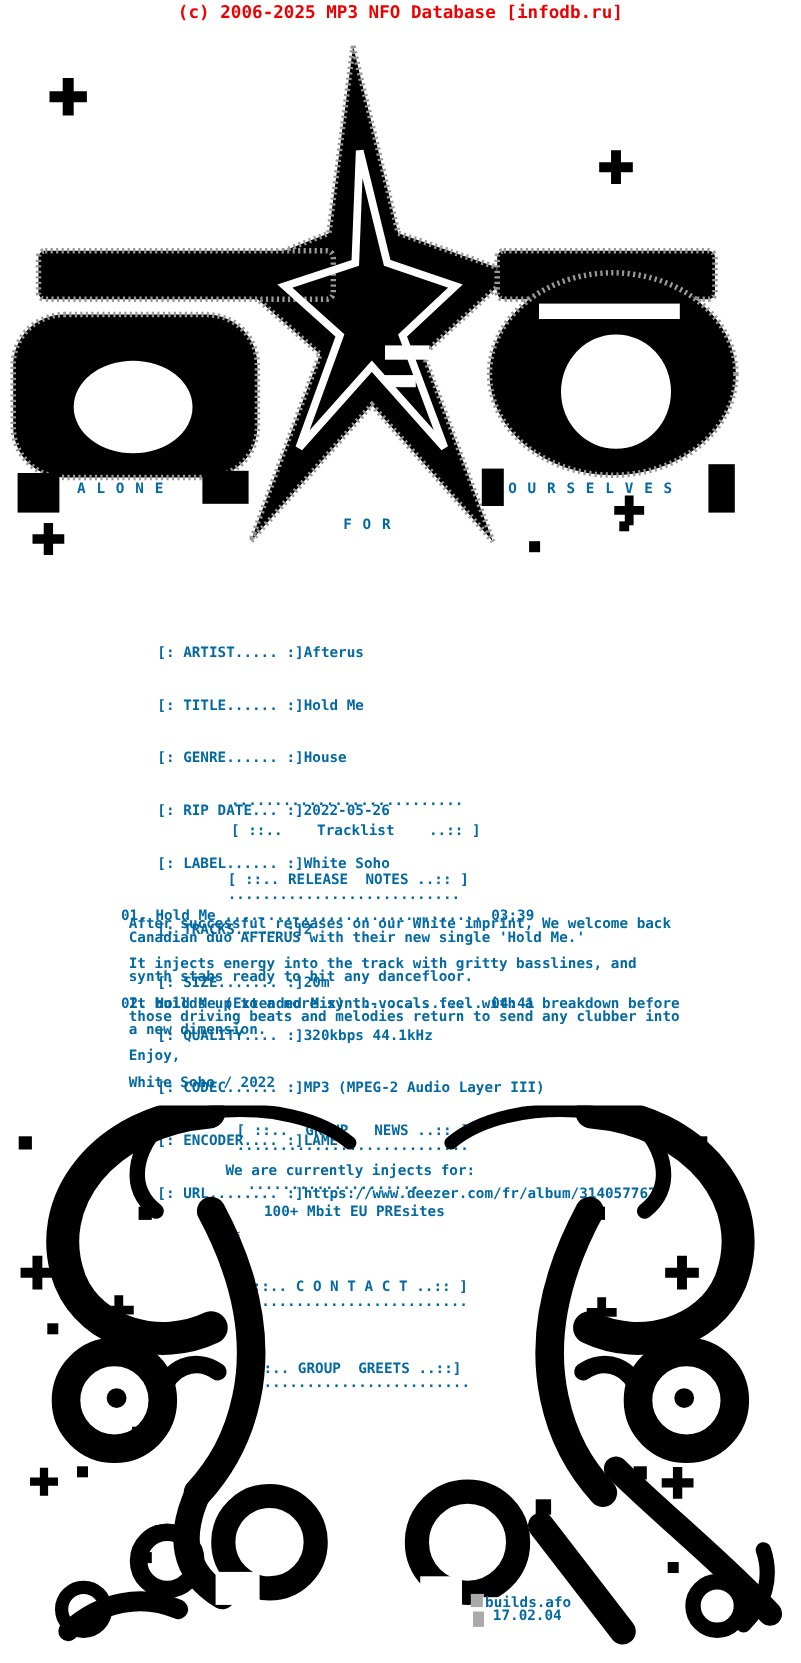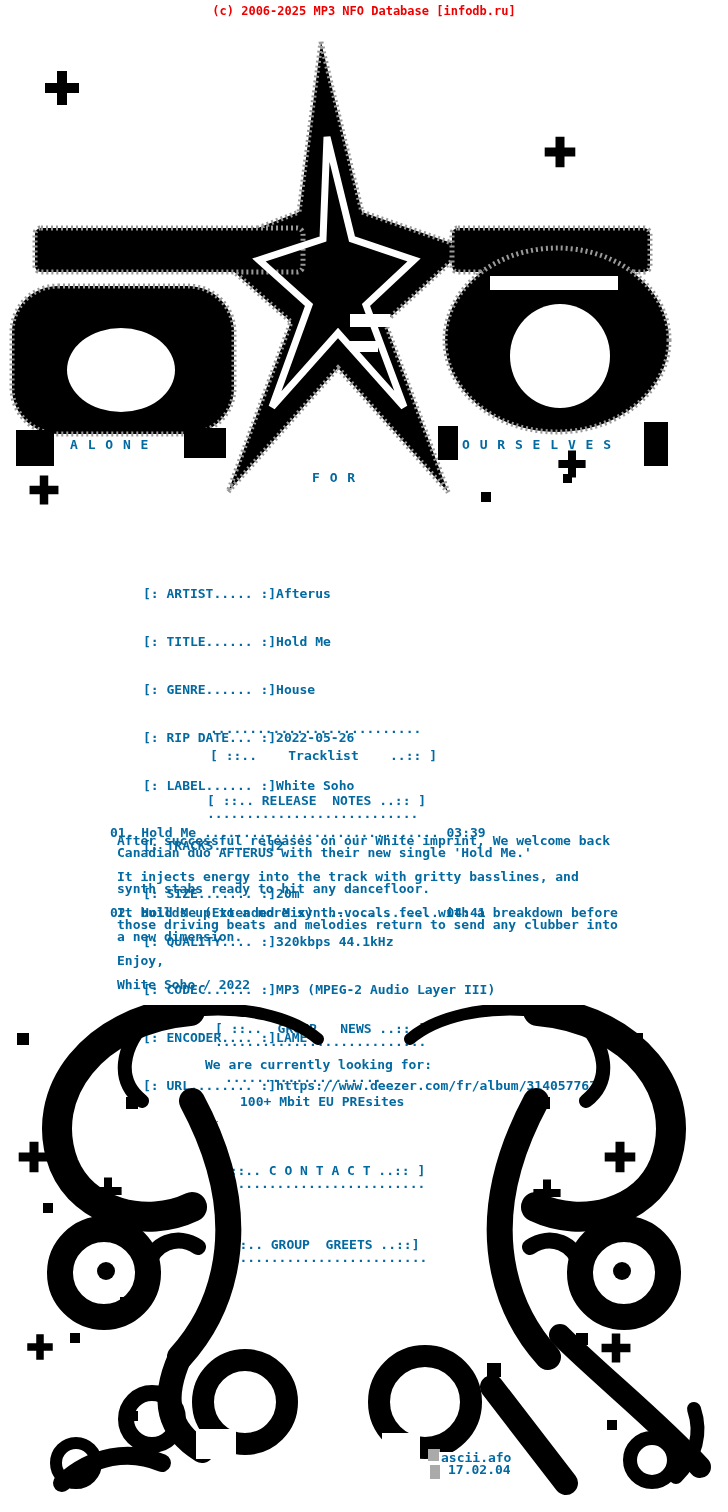--- a/index.html
+++ b/index.html
@@ -3,21 +3,21 @@
 <meta charset="utf-8">
 <title>NFO View</title>
 <style>
   html,body{margin:0;padding:0;background:#fff;}
   #page{position:relative;width:728px;height:1512px;background:#fff;overflow:hidden;
         font-family:"DejaVu Sans Mono",monospace;}
   .t{position:absolute;font:bold 13px/12px "DejaVu Sans Mono",monospace;
      color:#0369a1;white-space:pre;margin:0;}
   pre.t{margin:4px;}
   #copyright{top:4px;left:0;width:728px;text-align:center;
-             font-size:12px;line-height:14px;color:var(--accent,#e00000);}
+             font-size:16px;line-height:14px;color:var(--accent,#e00000);}
   
   #top-art{position:absolute;top:40px;left:0;width:728px;height:470px;}
   #bottom-art{position:absolute;top:1005px;left:0;width:728px;height:495px;}
   
   #word-alone{top:439px;left:70px;letter-spacing:1px;}
   #word-for{top:472px;left:312px;letter-spacing:1px;}
   #word-ourselves{top:439px;left:462px;letter-spacing:1px;}
   
   #meta{top:540px;left:143px;}
   #meta .row{height:12px;}
@@ -164,21 +164,21 @@
 It builds up to a more synth-vocals feel with a breakdown before
 those driving beats and melodies return to send any clubber into
 a new dimension.
 
 Enjoy,
 
 White Soho / 2022</pre>
 
   <div id="gn-title" class="t">[ ::..  GROUP   NEWS ..:: ]</div>
   <div id="gn-underline" class="t">...........................</div>
-  <div id="gn-looking" class="t">We are currently looking for:</div>
+  <div id="gn-looking" class="t">We are currently injects for:</div>
   <div id="gn-looking-underline" class="t">....................</div>
   <div id="gn-bullet" class="t">*</div>
   <div id="gn-item" class="t">100+ Mbit EU PREsites</div>
 
   <div id="ct-title" class="t">[ ::.. C O N T A C T ..:: ]</div>
   <div id="ct-underline" class="t">...........................</div>
 
   <div id="gg-title" class="t">[ ::.. GROUP  GREETS ..::]</div>
   <div id="gg-underline" class="t">...........................</div>
 
@@ -234,16 +234,16 @@
       <rect class="blk" x="128" y="406" width="10" height="10"></rect>
       <rect class="blk" x="631" y="28" width="12" height="12"></rect>
       <rect class="blk" x="538" y="92" width="12" height="12"></rect>
       <rect class="blk" x="601" y="198" width="10" height="10"></rect>
       <rect class="blk" x="576" y="328" width="12" height="12"></rect>
       <rect class="blk" x="607" y="415" width="10" height="10"></rect>
       <rect class="blk" x="487" y="358" width="14" height="14"></rect>
     </g>
   </svg>
 
-  <div id="ft-file" class="t">ascii.afo</div>
+  <div id="ft-file" class="t">builds.afo</div>
   <div id="ft-date" class="t">17.02.04</div>
 
 </div>
 
 </body></html>

